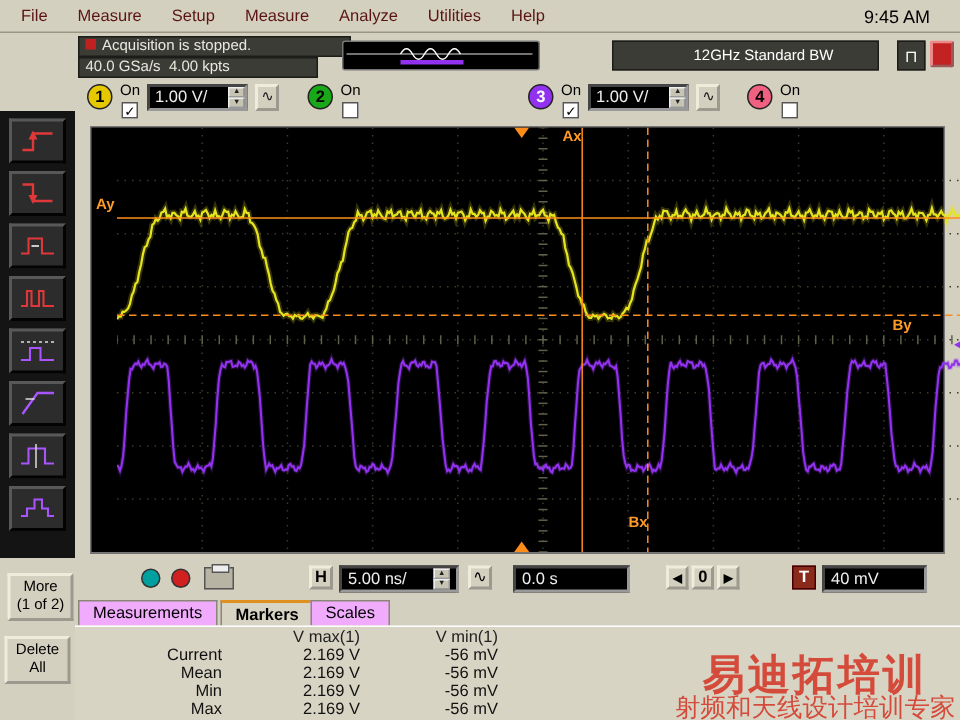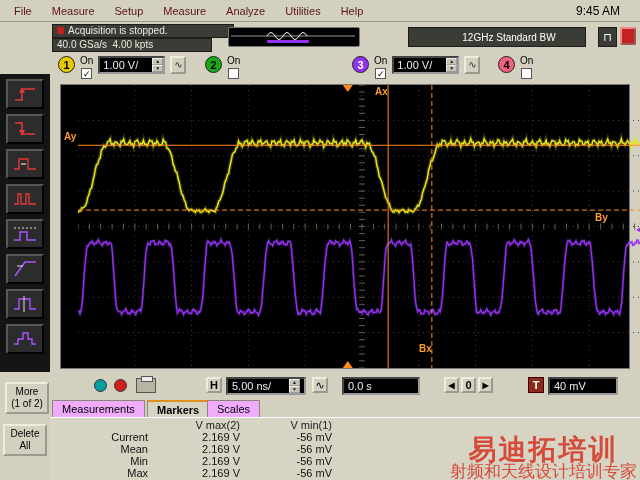--- a/index.html
+++ b/index.html
@@ -377,21 +377,21 @@
     </div>
   </div>
 
   <div class="tab" style="left:52px;">Measurements</div>
   <div class="tab active" style="left:147px;">Markers</div>
   <div class="tab" style="left:207px;">Scales</div>
 
   <div class="results">
     <div class="rtable">
       <div class="rhead"></div>
-      <div class="rhead">V max(2)</div>
+      <div class="rhead">V max(1)</div>
       <div class="rhead">V min(1)</div>
 
       <div>Current</div>
       <div>2.169 V</div>
       <div>-56 mV</div>
 
       <div>Mean</div>
       <div>2.169 V</div>
       <div>-56 mV</div>
 

